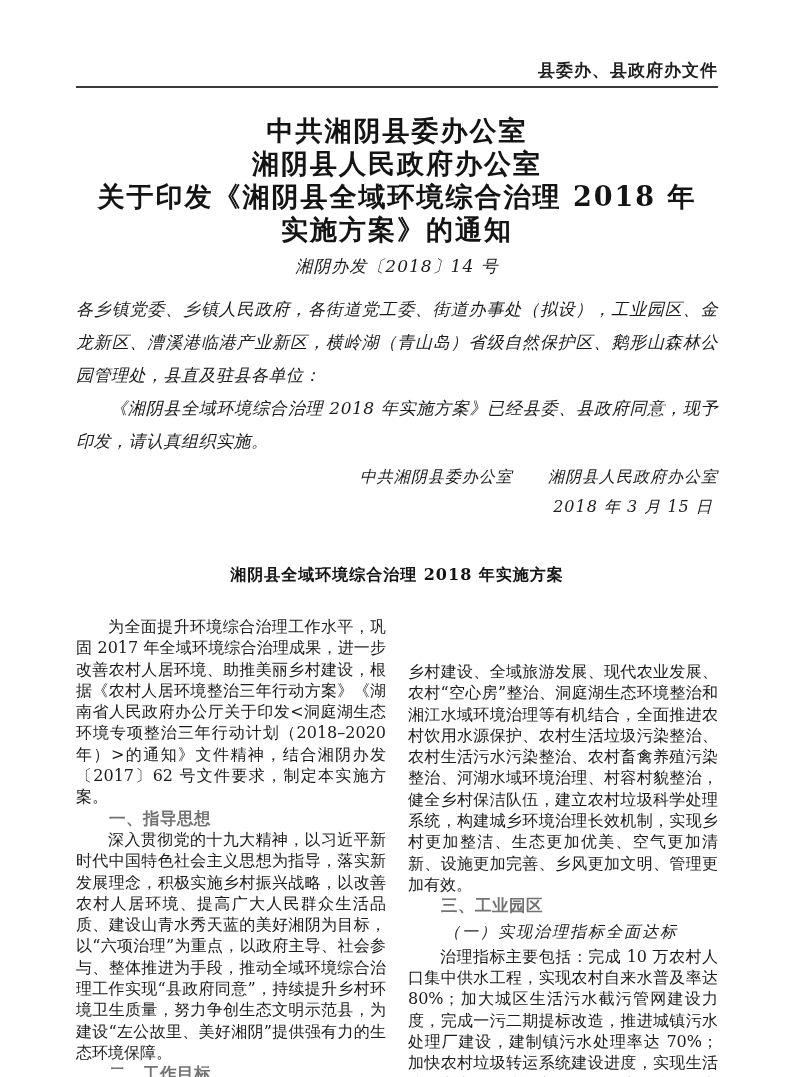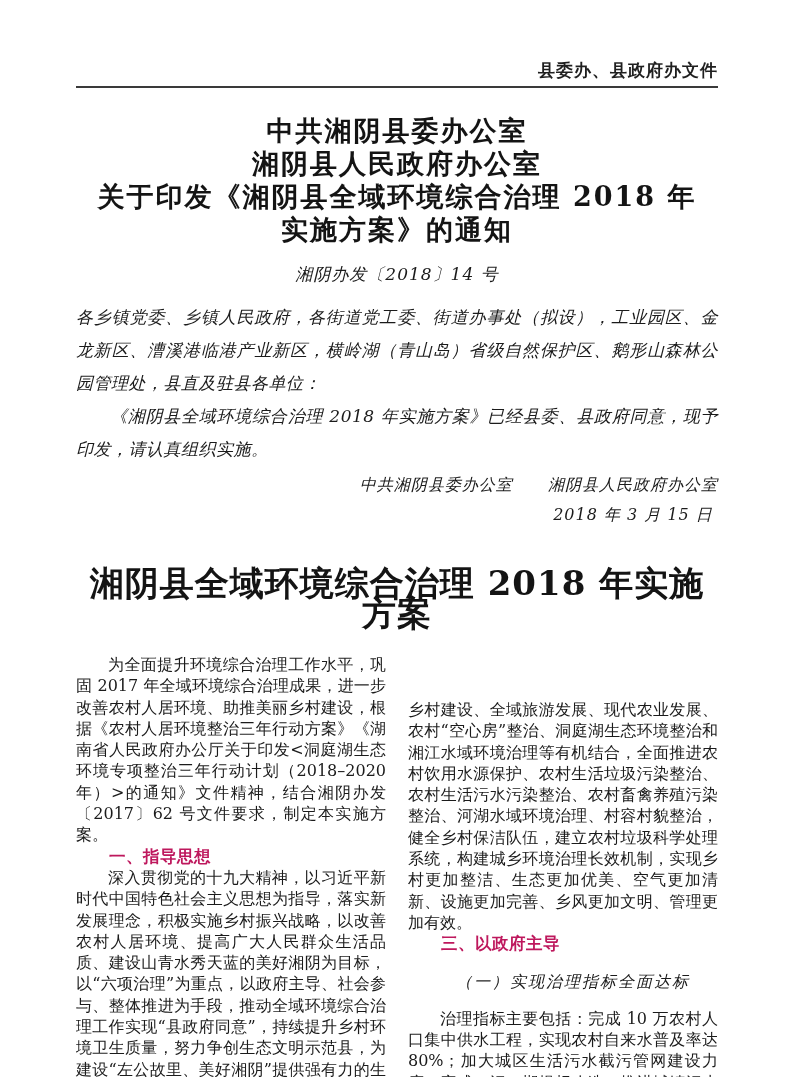--- a/index.html
+++ b/index.html
@@ -35,21 +35,21 @@
     margin-top: 26px;
     text-align: center;
     font-weight: bold;
     font-size: 27px;
     line-height: 33px;
     letter-spacing: 2px;
     color: #141414;
   }
   .kai { font-style: italic; font-family: "DejaVu Serif", "Liberation Serif", serif; }
   .doc-number {
-    margin-top: 16px;
+    margin-top: 8px;
     text-align: center;
     font-size: 17px;
     line-height: 24px;
     letter-spacing: 1px;
   }
   
   .recipients, .issue {
     font-size: 17px;
     line-height: 33px;
     text-align: justify;
@@ -67,21 +67,21 @@
     line-height: 22px;
     letter-spacing: 1px;
   }
   .sig-left { margin-right: 2.2em; }
   .sig-col { display: flex; flex-direction: column; align-items: center; row-gap: 8px; }
   
   .plan-title {
     margin-top: 42px;
     text-align: center;
     font-weight: bold;
-    font-size: 34px;
+    font-size: 16px;
     line-height: 30px;
     letter-spacing: 1px;
     color: #141414;
   }
   
   .columns {
     margin-top: 26px;
     display: flex;
     column-gap: 22px;
     font-size: 16px;
@@ -93,24 +93,24 @@
   .col p { margin: 0; text-indent: 2em; }
   .col p.cont { text-indent: 0; margin-top: 45px; }
   .col .heading {
     margin: 0;
     font-family: "DejaVu Sans", "Liberation Sans", sans-serif;
     font-weight: bold;
     font-size: 16.5px;
     line-height: 21.3px;
     text-indent: 2em;
     letter-spacing: 0.5px;
-    color: #be185d;
+    color: #737373;
   }
   .col .subheading {
-    margin: 16px;
+    margin: 4px;
     text-indent: 2em;
     font-style: italic;
     letter-spacing: 2px;
   }
 </style>
 </head>
 <body>
 
 <div class="page">
 
@@ -142,19 +142,19 @@
   <div class="columns">
     <div class="col">
       <p>为全面提升环境综合治理工作水平，巩固 2017 年全域环境综合治理成果，进一步改善农村人居环境、助推美丽乡村建设，根据《农村人居环境整治三年行动方案》《湖南省人民政府办公厅关于印发&lt;洞庭湖生态环境专项整治三年行动计划（2018–2020 年）&gt;的通知》文件精神，结合湘阴办发〔2017〕62 号文件要求，制定本实施方案。</p>
       <p class="heading">一、指导思想</p>
       <p>深入贯彻党的十九大精神，以习近平新时代中国特色社会主义思想为指导，落实新发展理念，积极实施乡村振兴战略，以改善农村人居环境、提高广大人民群众生活品质、建设山青水秀天蓝的美好湘阴为目标，以“六项治理”为重点，以政府主导、社会参与、整体推进为手段，推动全域环境综合治理工作实现“县政府同意”，持续提升乡村环境卫生质量，努力争创生态文明示范县，为建设“左公故里、美好湘阴”提供强有力的生态环境保障。</p>
       <p class="heading">二、工作目标</p>
 
     </div>
     <div class="col">
       <p class="cont">乡村建设、全域旅游发展、现代农业发展、农村“空心房”整治、洞庭湖生态环境整治和湘江水域环境治理等有机结合，全面推进农村饮用水源保护、农村生活垃圾污染整治、农村生活污水污染整治、农村畜禽养殖污染整治、河湖水域环境治理、村容村貌整治，健全乡村保洁队伍，建立农村垃圾科学处理系统，构建城乡环境治理长效机制，实现乡村更加整洁、生态更加优美、空气更加清新、设施更加完善、乡风更加文明、管理更加有效。</p>
-      <p class="heading">三、以政府主导</p>
+      <p class="heading">三、工业园区</p>
       <p class="subheading">（一）实现治理指标全面达标</p>
       <p>治理指标主要包括：完成 10 万农村人口集中供水工程，实现农村自来水普及率达 80%；加大城区生活污水截污管网建设力度，完成一污二期提标改造，推进城镇污水处理厂建设，建制镇污水处理率达 70%；加快农村垃圾转运系统建设进度，实现生活垃圾定点存放清运率 100%，生活垃圾无害化处理率≥ 80%；完成 70 个规模养殖场环保设施升级改造，对 200 平方米以上养殖户实施粪污治理 200 户以上，畜禽粪便综合利用率</p>
     </div>
   </div>
 
 </div>
 
 </body></html>

